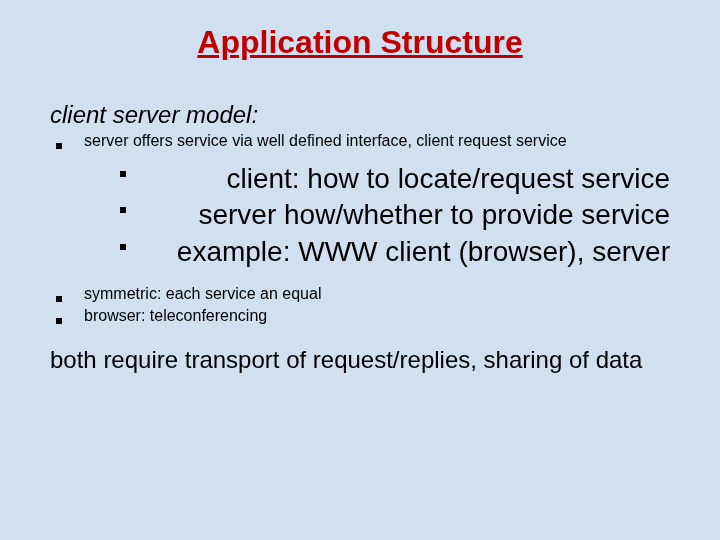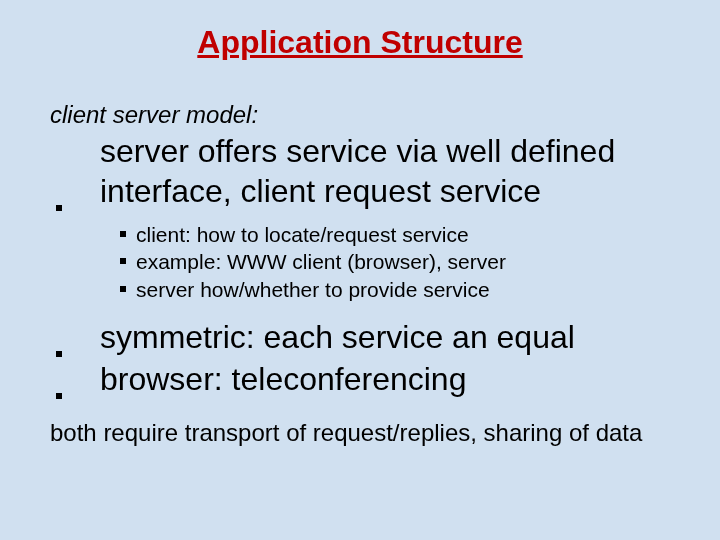--- a/index.html
+++ b/index.html
@@ -25,25 +25,24 @@
   }
   .section-head {
     font-size: 24px;
     font-weight: normal;
     font-style: italic;
     margin-top: 6px;
     margin-bottom: 2px;
   }
   .bullet-row {
     display: flex;
-    align-items: flex-end;
-    font-size: 32px;
+    align-items: flex-start;
+    font-size: 16px;
     line-height: 1.25;
     margin-bottom: 2px;
-    gap: 16px;
   }
   .bullet-dot {
     width: 6px;
     height: 6px;
     background: #000;
     margin-top: 12px;
     margin-left: 6px;
     margin-right: 22px;
     flex-shrink: 0;
   }
@@ -51,22 +50,23 @@
     flex: 1;
   }
   .sub-list {
     margin-top: 10px;
     margin-bottom: 14px;
     margin-left: 70px;
   }
   .sub-row {
     display: flex;
     align-items: flex-start;
-    font-size: 21px;
+    font-size: 28px;
     line-height: 1.3;
+    justify-content: space-between;
   }
   .sub-dot {
     width: 6px;
     height: 6px;
     background: #000;
     margin-top: 10px;
     margin-right: 10px;
     flex-shrink: 0;
   }
   .plain-line {
@@ -91,25 +91,25 @@
     <div class="bullet-text">server offers service via well defined interface, client request service</div>
   </div>
 
   <div class="sub-list">
     <div class="sub-row">
       <div class="sub-dot"></div>
       <div>client: how to locate/request service</div>
     </div>
     <div class="sub-row">
       <div class="sub-dot"></div>
-      <div>example: WWW client (browser), server</div>
+      <div>server how/whether to provide service</div>
     </div>
     <div class="sub-row">
       <div class="sub-dot"></div>
-      <div>server how/whether to provide service</div>
+      <div>example: WWW client (browser), server</div>
     </div>
   </div>
 
 
   <div class="bullet-row">
     <div class="bullet-dot"></div>
     <div class="bullet-text">symmetric: each service an equal</div>
   </div>
   <div class="bullet-row">
     <div class="bullet-dot"></div>

